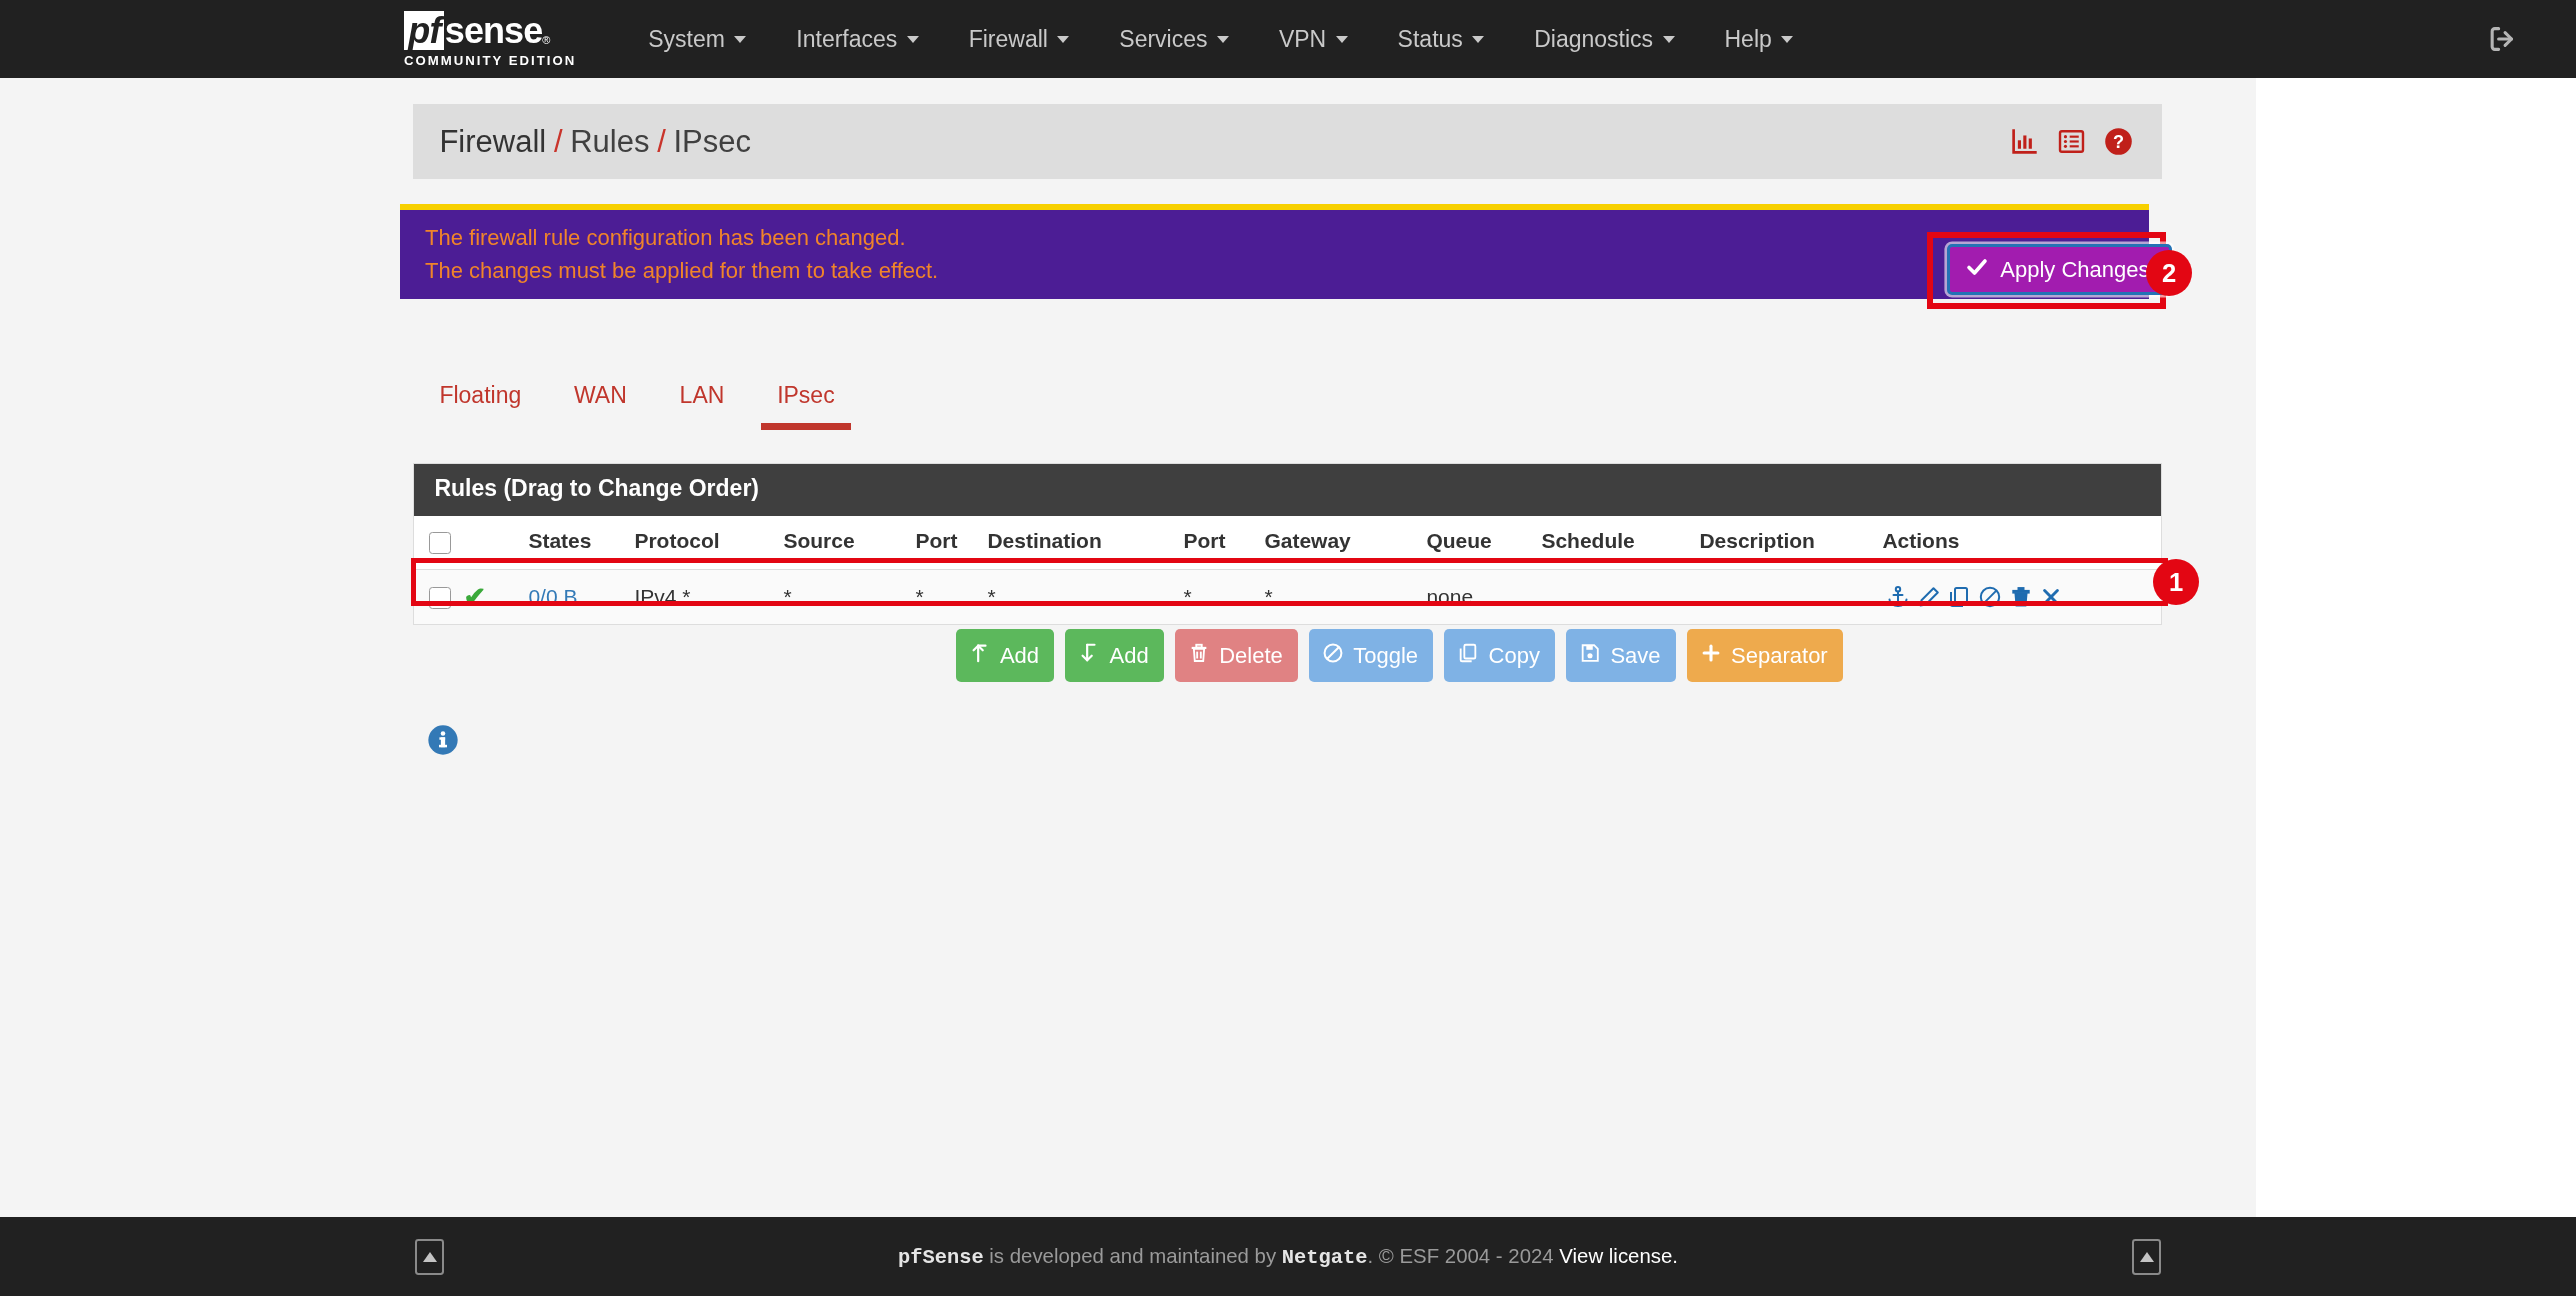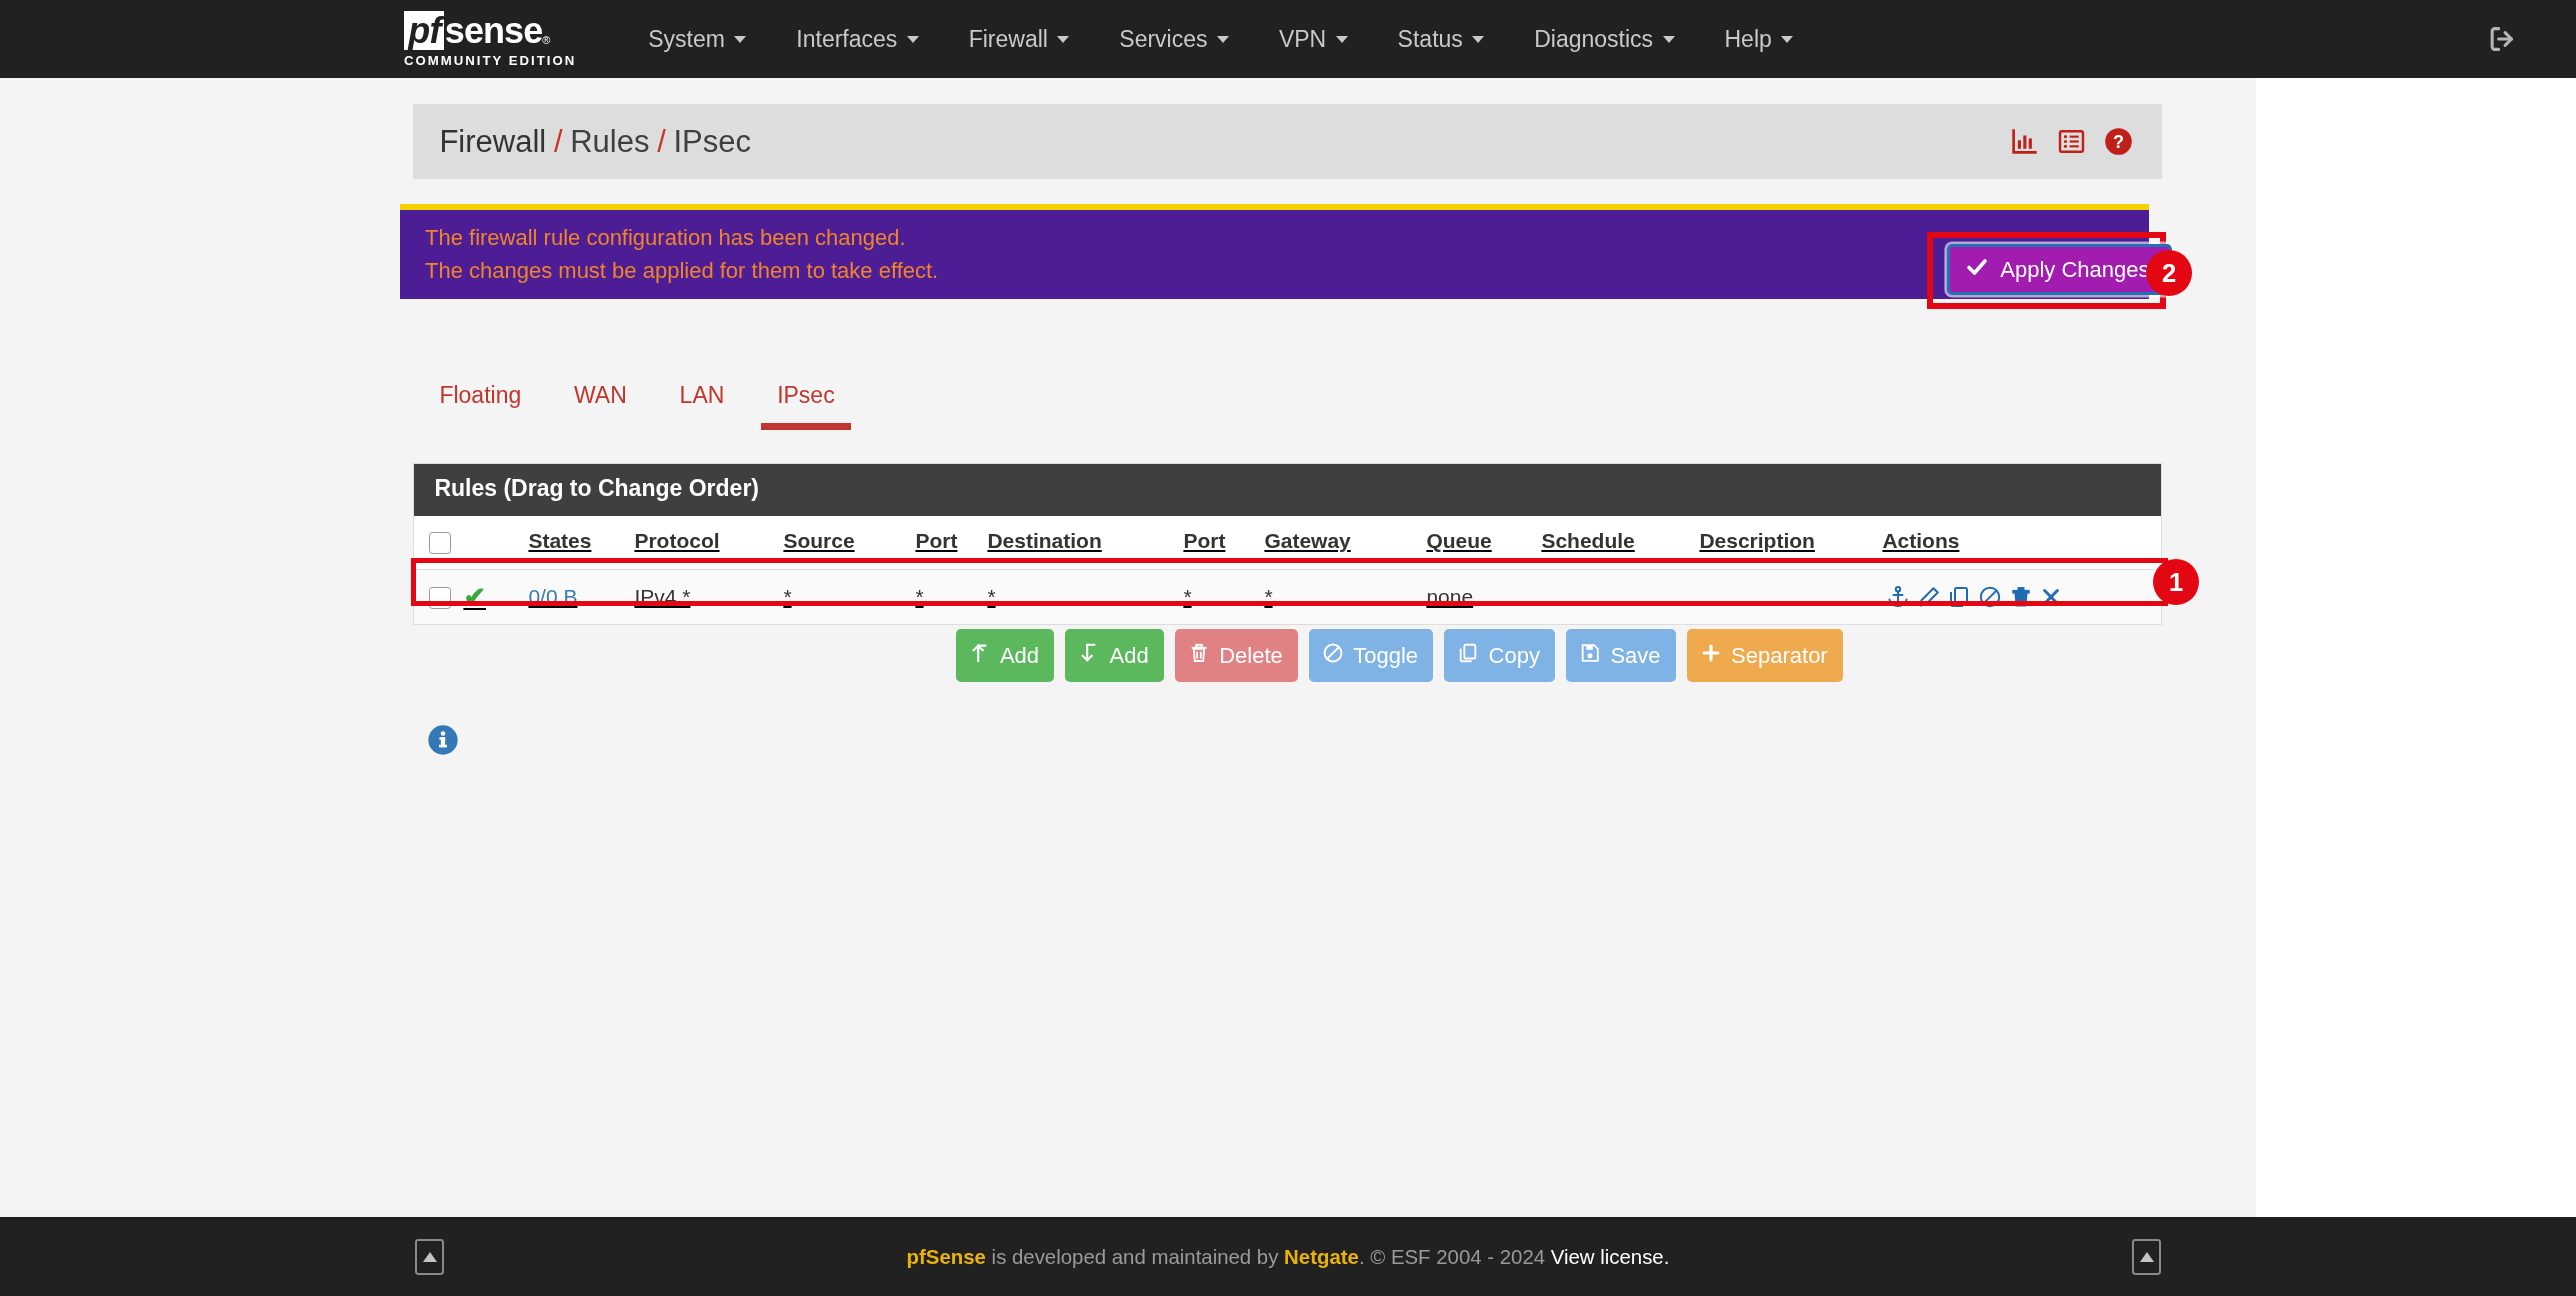--- a/index.html
+++ b/index.html
@@ -155,21 +155,21 @@
     position: absolute; left: 413px; top: 463px;
     width: 1749px;
     background: #ffffff;
     border: 0.9px solid #dddddd;
   }
   .panel-head {
     background: #3f3f3f; color: #ffffff;
     font-size: 23px; font-weight: bold;
     padding: 11px 20.4px 13.6px 20.4px;
   }
-  table.rules { width: 100%; border-collapse: collapse; table-layout: fixed; text-decoration: underline; }
+  table.rules { width: 100%; border-collapse: collapse; table-layout: fixed; }
   table.rules th {
     font-size: 21px; font-weight: bold; color: #333333;
     text-align: left; padding: 13.6px 3.4px 15.3px 3.4px;
     border-bottom: 1.7px solid #dddddd;
     white-space: nowrap;
   }
   table.rules td {
     font-size: 21px; color: #333333;
     padding: 11px 3.4px 11px 3.4px;
     background: #fafafa;
@@ -233,21 +233,21 @@
   }
 
   
   .footer {
     position: absolute; left: 0; bottom: 0;
     width: 2576px; height: 80px;
     background: #212121;
     display: flex; align-items: center; justify-content: center;
   }
   .footer-text { color: #9a9a9a; font-size: 20.4px; }
-  .footer-text b { color: #eab308; font-weight: bold; }
+  .footer-text b { color: #e5e5e5; font-weight: bold; font-family: Liberation Mono, monospace; }
   .footer-text a { color: #ffffff; text-decoration: none; cursor: pointer; }
   .scroll-btn {
     position: absolute; top: 50%; transform: translateY(-50%);
     width: 29px; height: 36px;
     border: 2.6px solid #8a8a8a; border-radius: 3.4px;
     display: flex; align-items: center; justify-content: center;
     cursor: pointer;
   }
   .scroll-btn.left { left: 415px; }
   .scroll-btn.right { right: 415px; }

